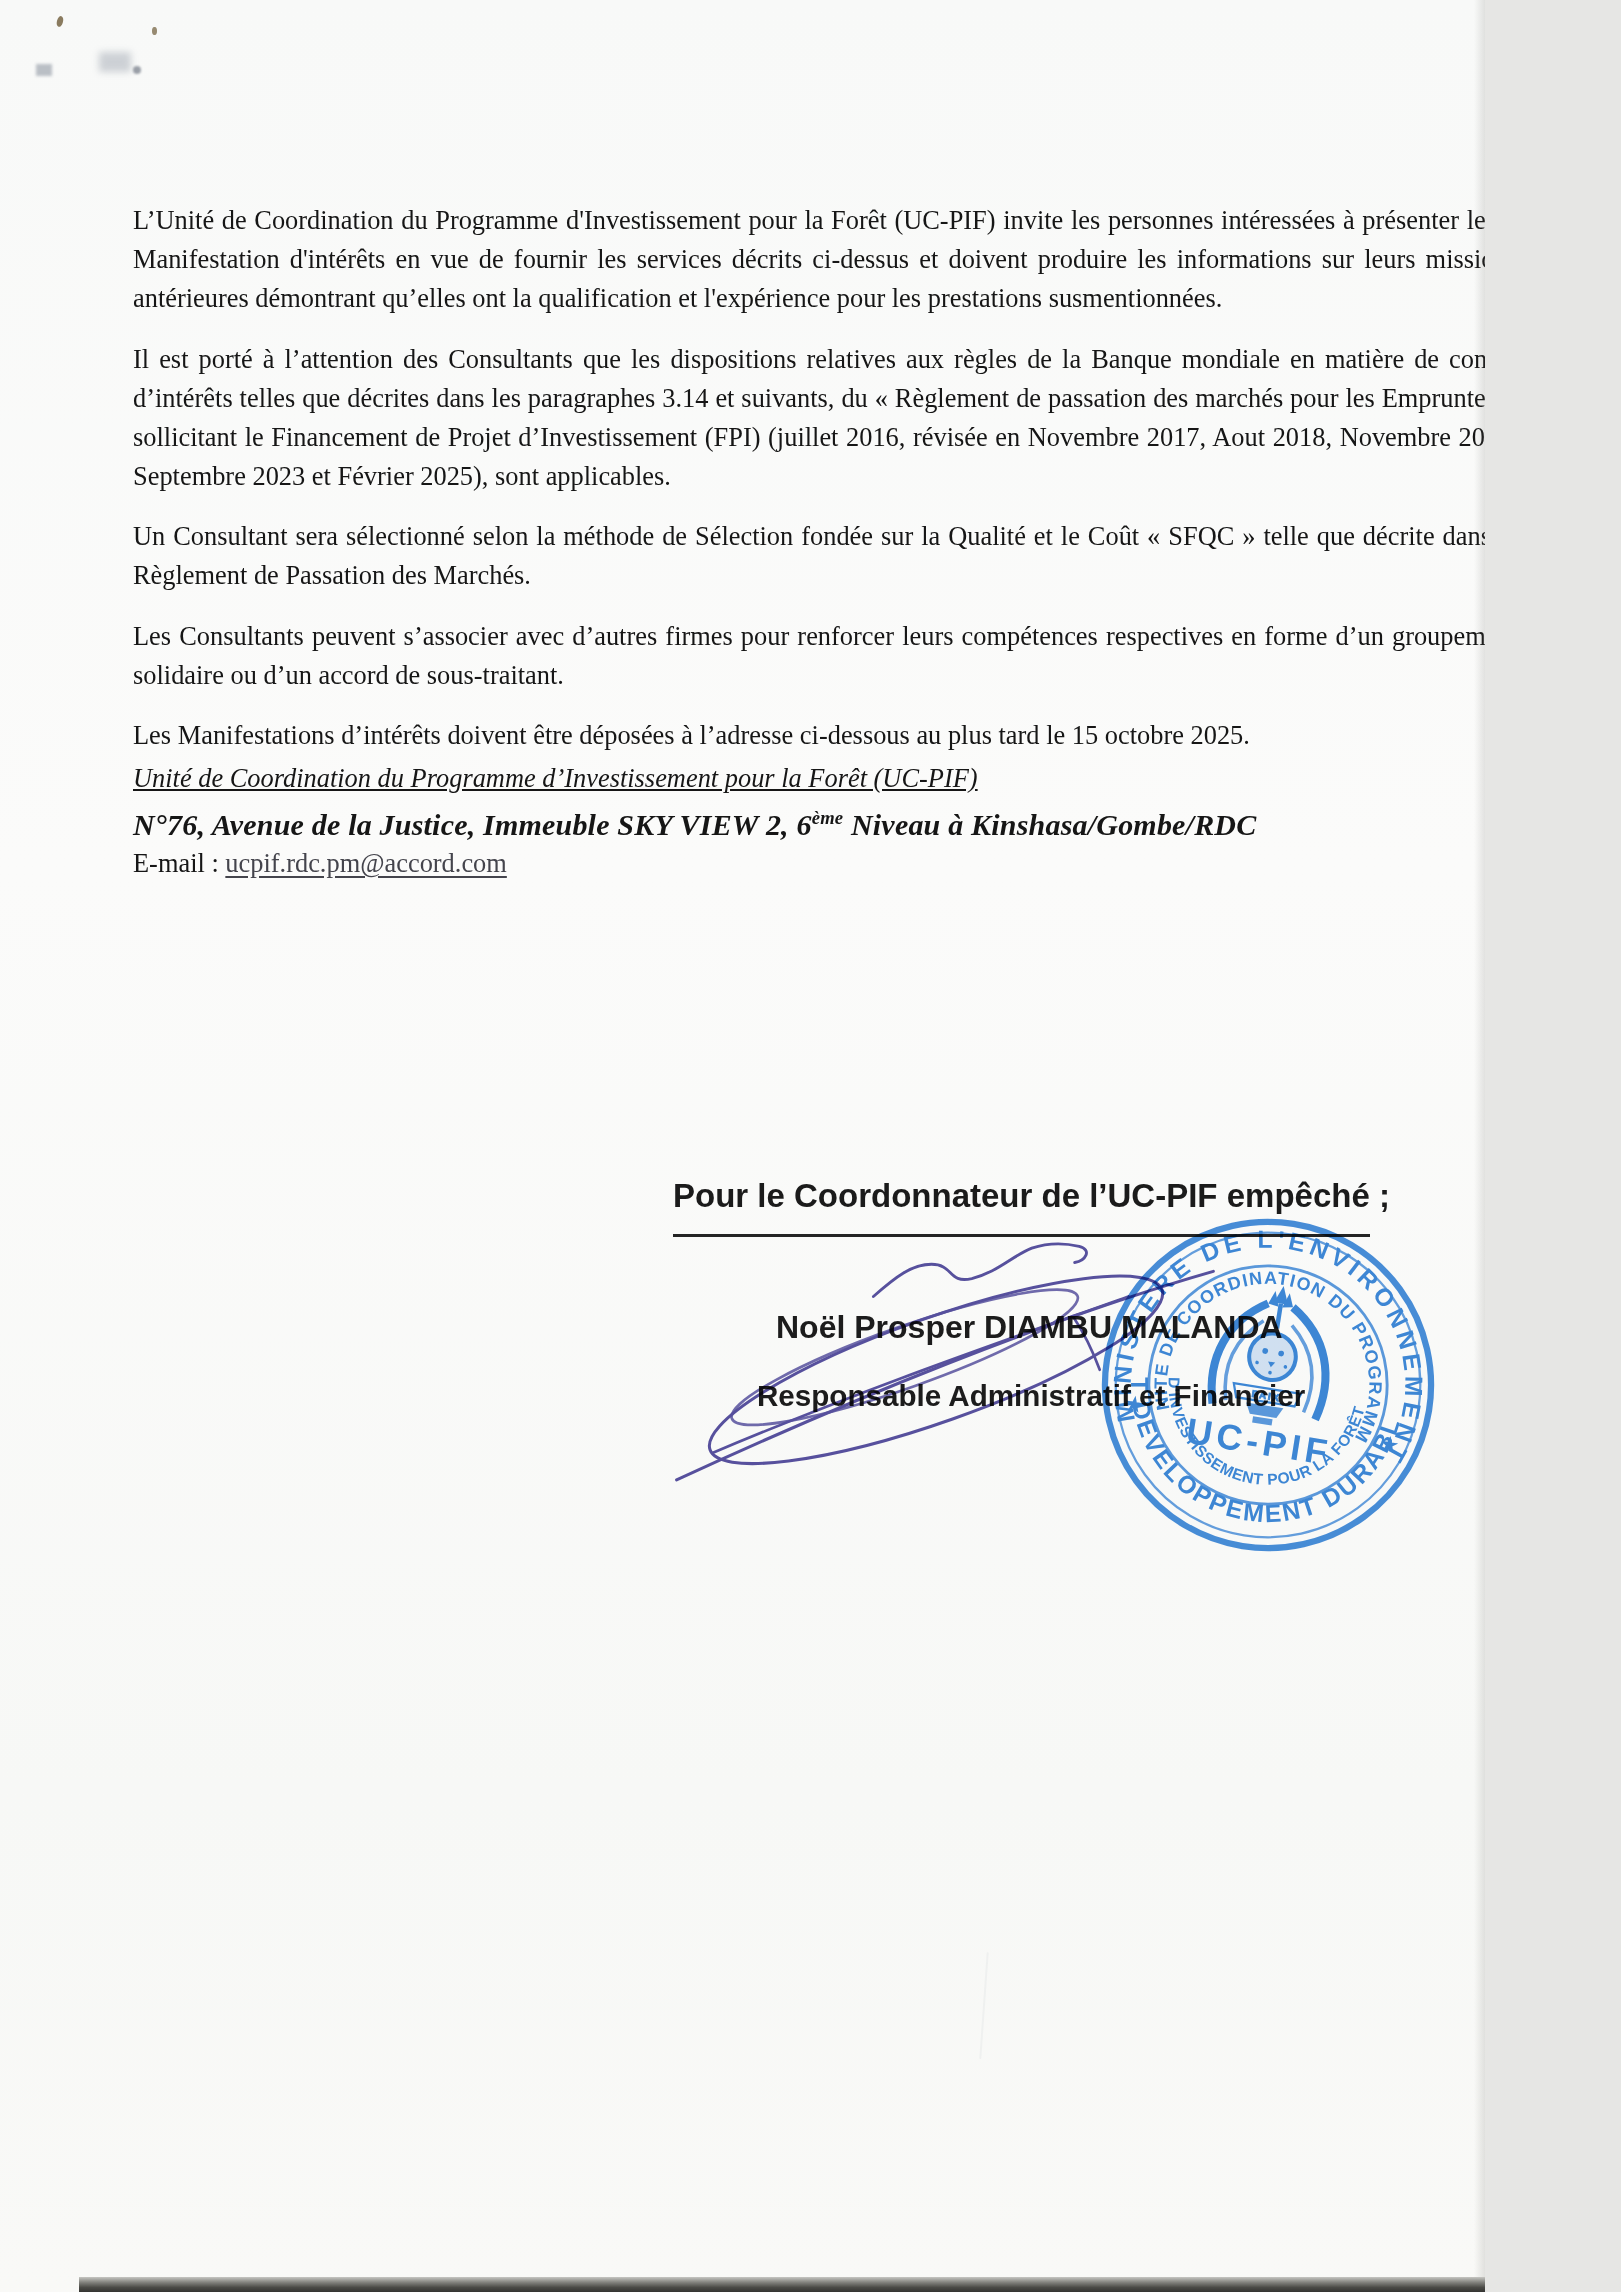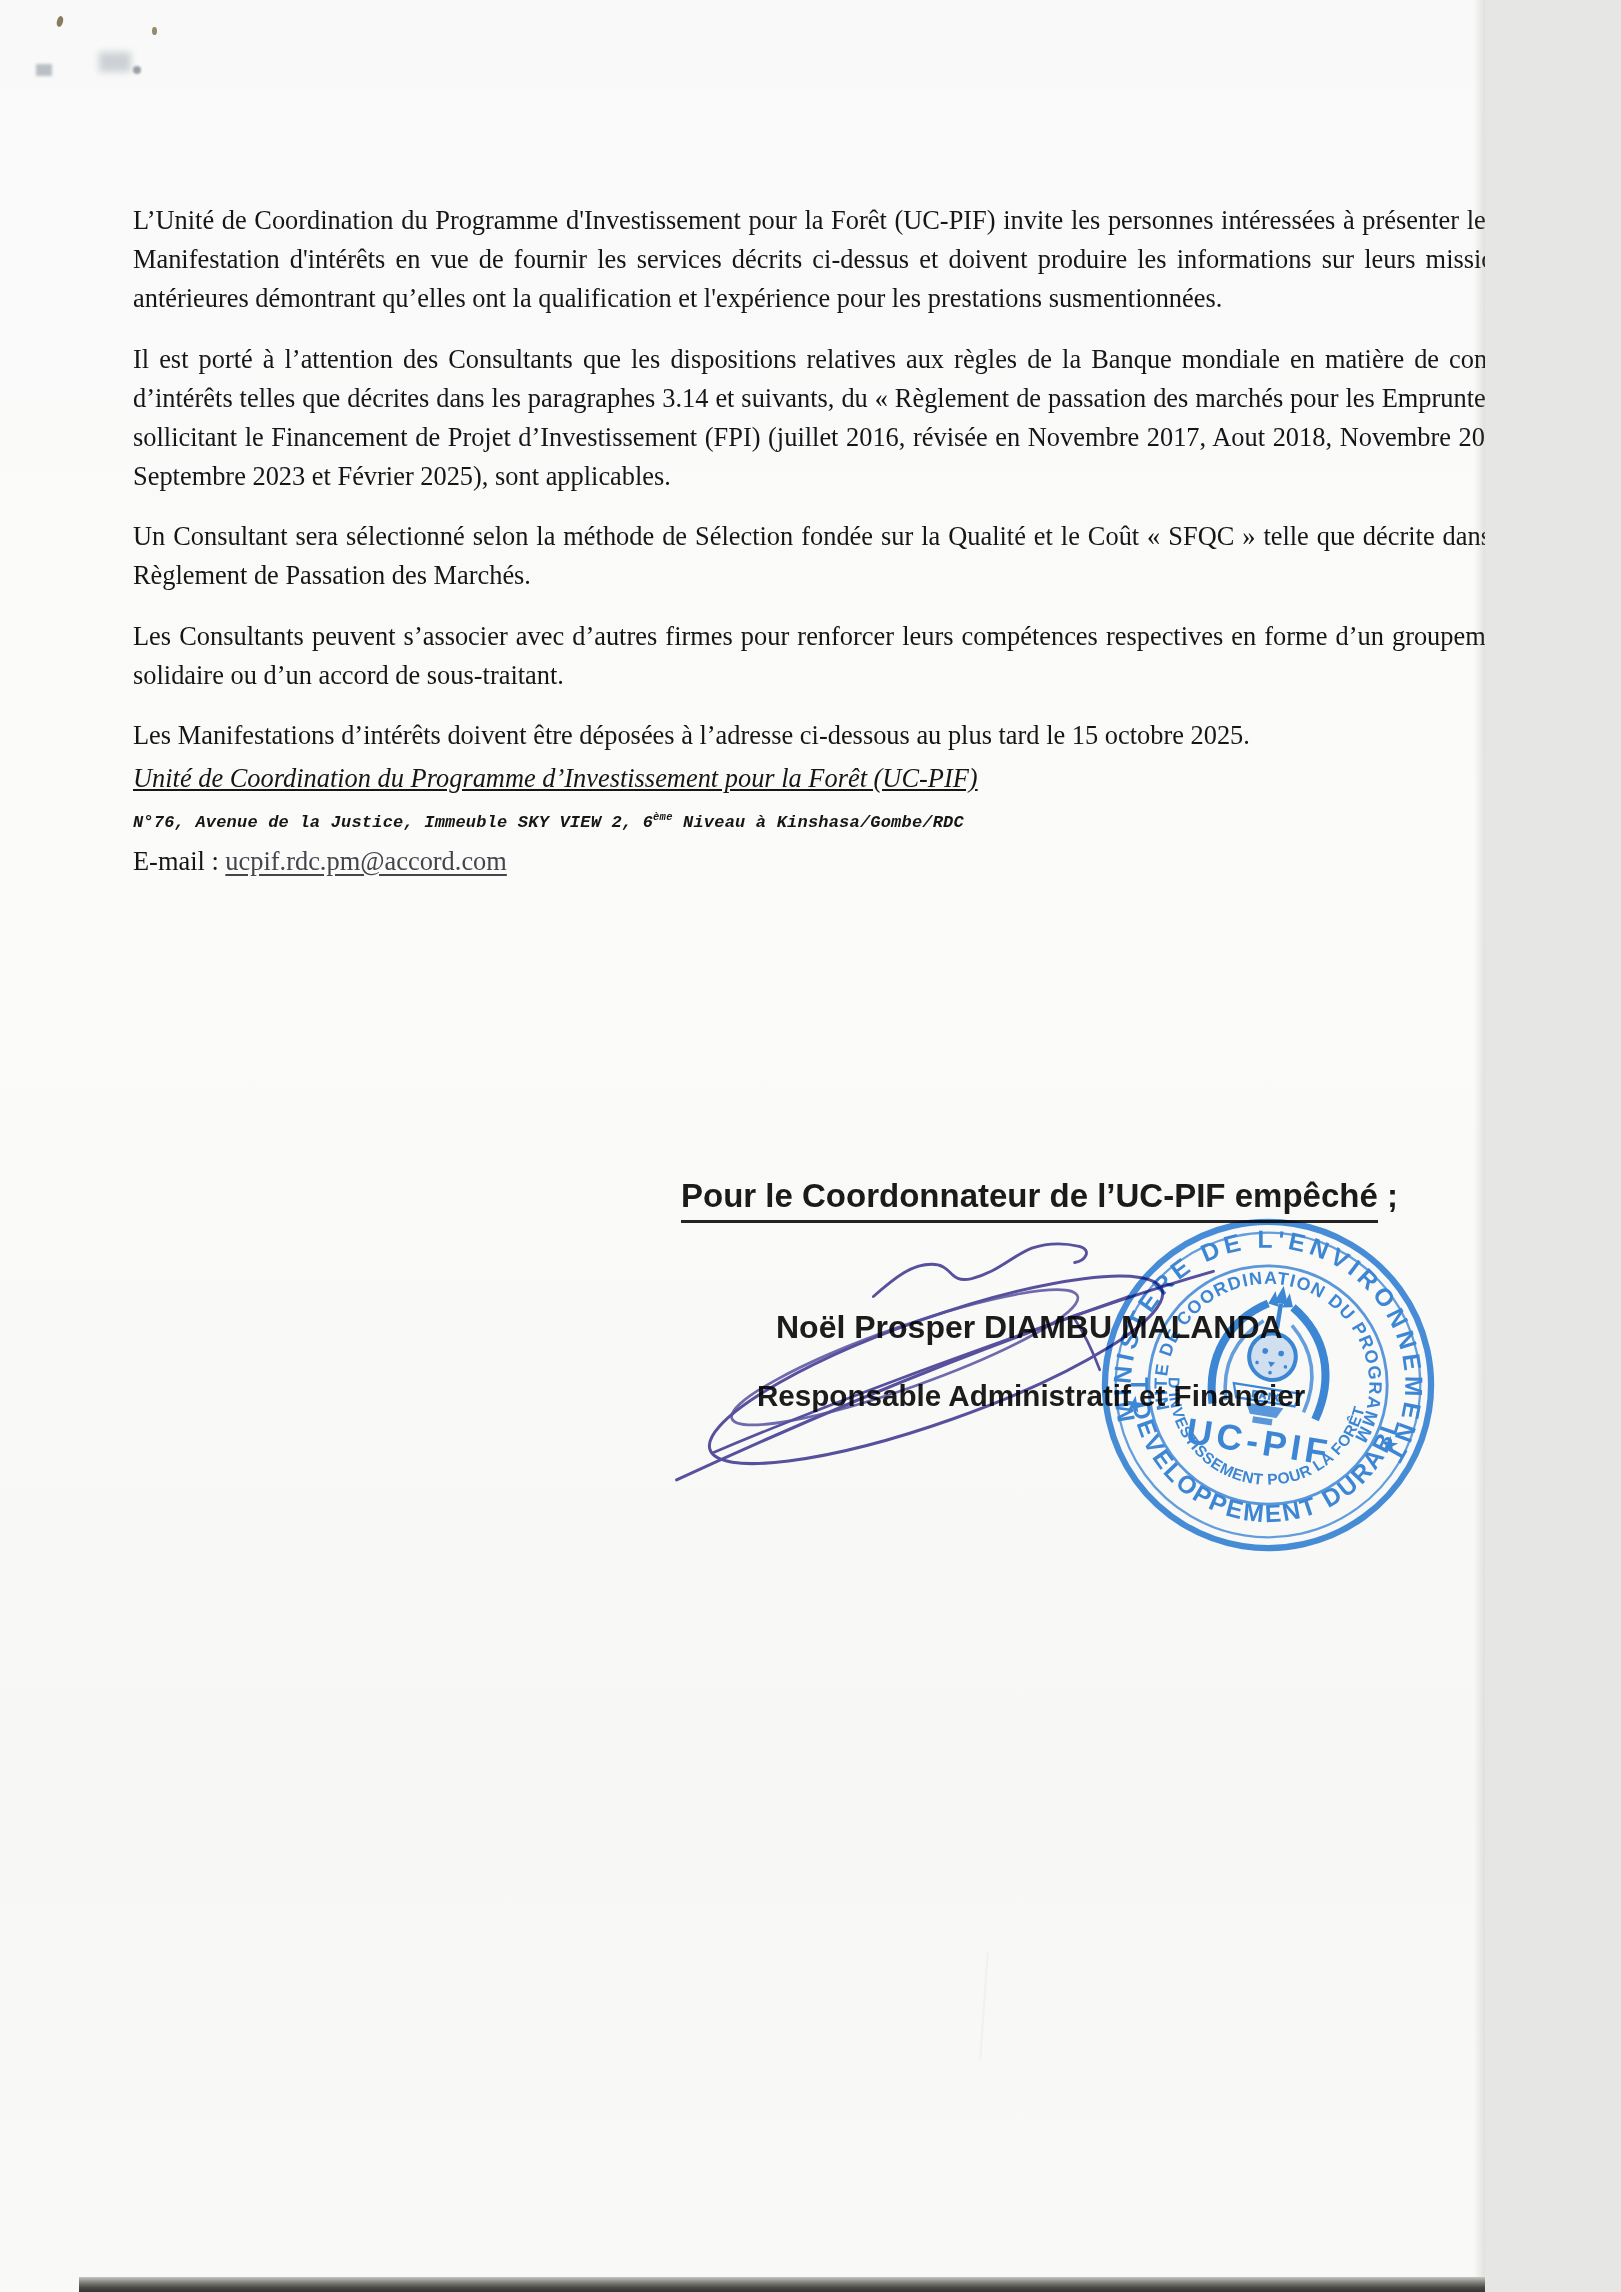--- a/index.html
+++ b/index.html
@@ -7,29 +7,29 @@
   .scan{
     position:relative;width:1485px;height:2293px;overflow:hidden;
     background:linear-gradient(180deg,#f8f9f8 0%,#fbfbfa 38%,#f7f8f6 78%,#f9f9f7 100%);
     font-family:"Liberation Serif",serif;color:#161616;
   }
   .content{position:absolute;left:133px;top:201px;width:1385px;}
   .content p{margin:0 0 21.5px 0;font-size:26.4px;line-height:39px;text-align:justify;}
   .content p.deadline{margin-bottom:4px;}
   .addr{font-size:26.4px;line-height:39px;}
   .addr-org{font-style:italic;text-decoration:underline;}
-  .addr-street{font-family:Liberation Mono, monospace;font-weight:bold;font-style:italic;font-size:17px;letter-spacing:0.2px;}
+  .addr-street{font-family:Liberation Serif, serif;font-weight:bold;font-style:italic;font-size:30px;letter-spacing:0.2px;}
   .addr-street sup{font-size:.62em;}
   .email-link{color:#44444c;text-decoration:underline;text-underline-offset:3.6px;}
   .sig-heading{
     position:absolute;left:673px;top:1177px;
     font-family:"Liberation Sans",sans-serif;font-weight:bold;font-size:33px;color:#1b1b1b;
     white-space:nowrap;
   }
-  .sig-heading .u{border-bottom:3.6px solid #242424;padding-bottom:6px;margin-left:8px;}
+  .sig-heading .u{border-bottom:3.6px solid #242424;padding-bottom:20px;}
   .sig-name{
     position:absolute;left:776px;top:1309px;
     font-family:"Liberation Sans",sans-serif;font-weight:bold;font-size:32px;color:#1c1c1c;white-space:nowrap;
   }
   .sig-title{
     position:absolute;left:757px;top:1379px;
     font-family:"Liberation Sans",sans-serif;font-weight:bold;font-size:29.6px;color:#1c1c1c;white-space:nowrap;
   }
   .stamp{position:absolute;left:1096px;top:1213px;mix-blend-mode:multiply;opacity:.93;filter:blur(0.3px);}
   .stamp text{font-family:"Liberation Sans",sans-serif;font-weight:bold;fill:#2f80d8;}

